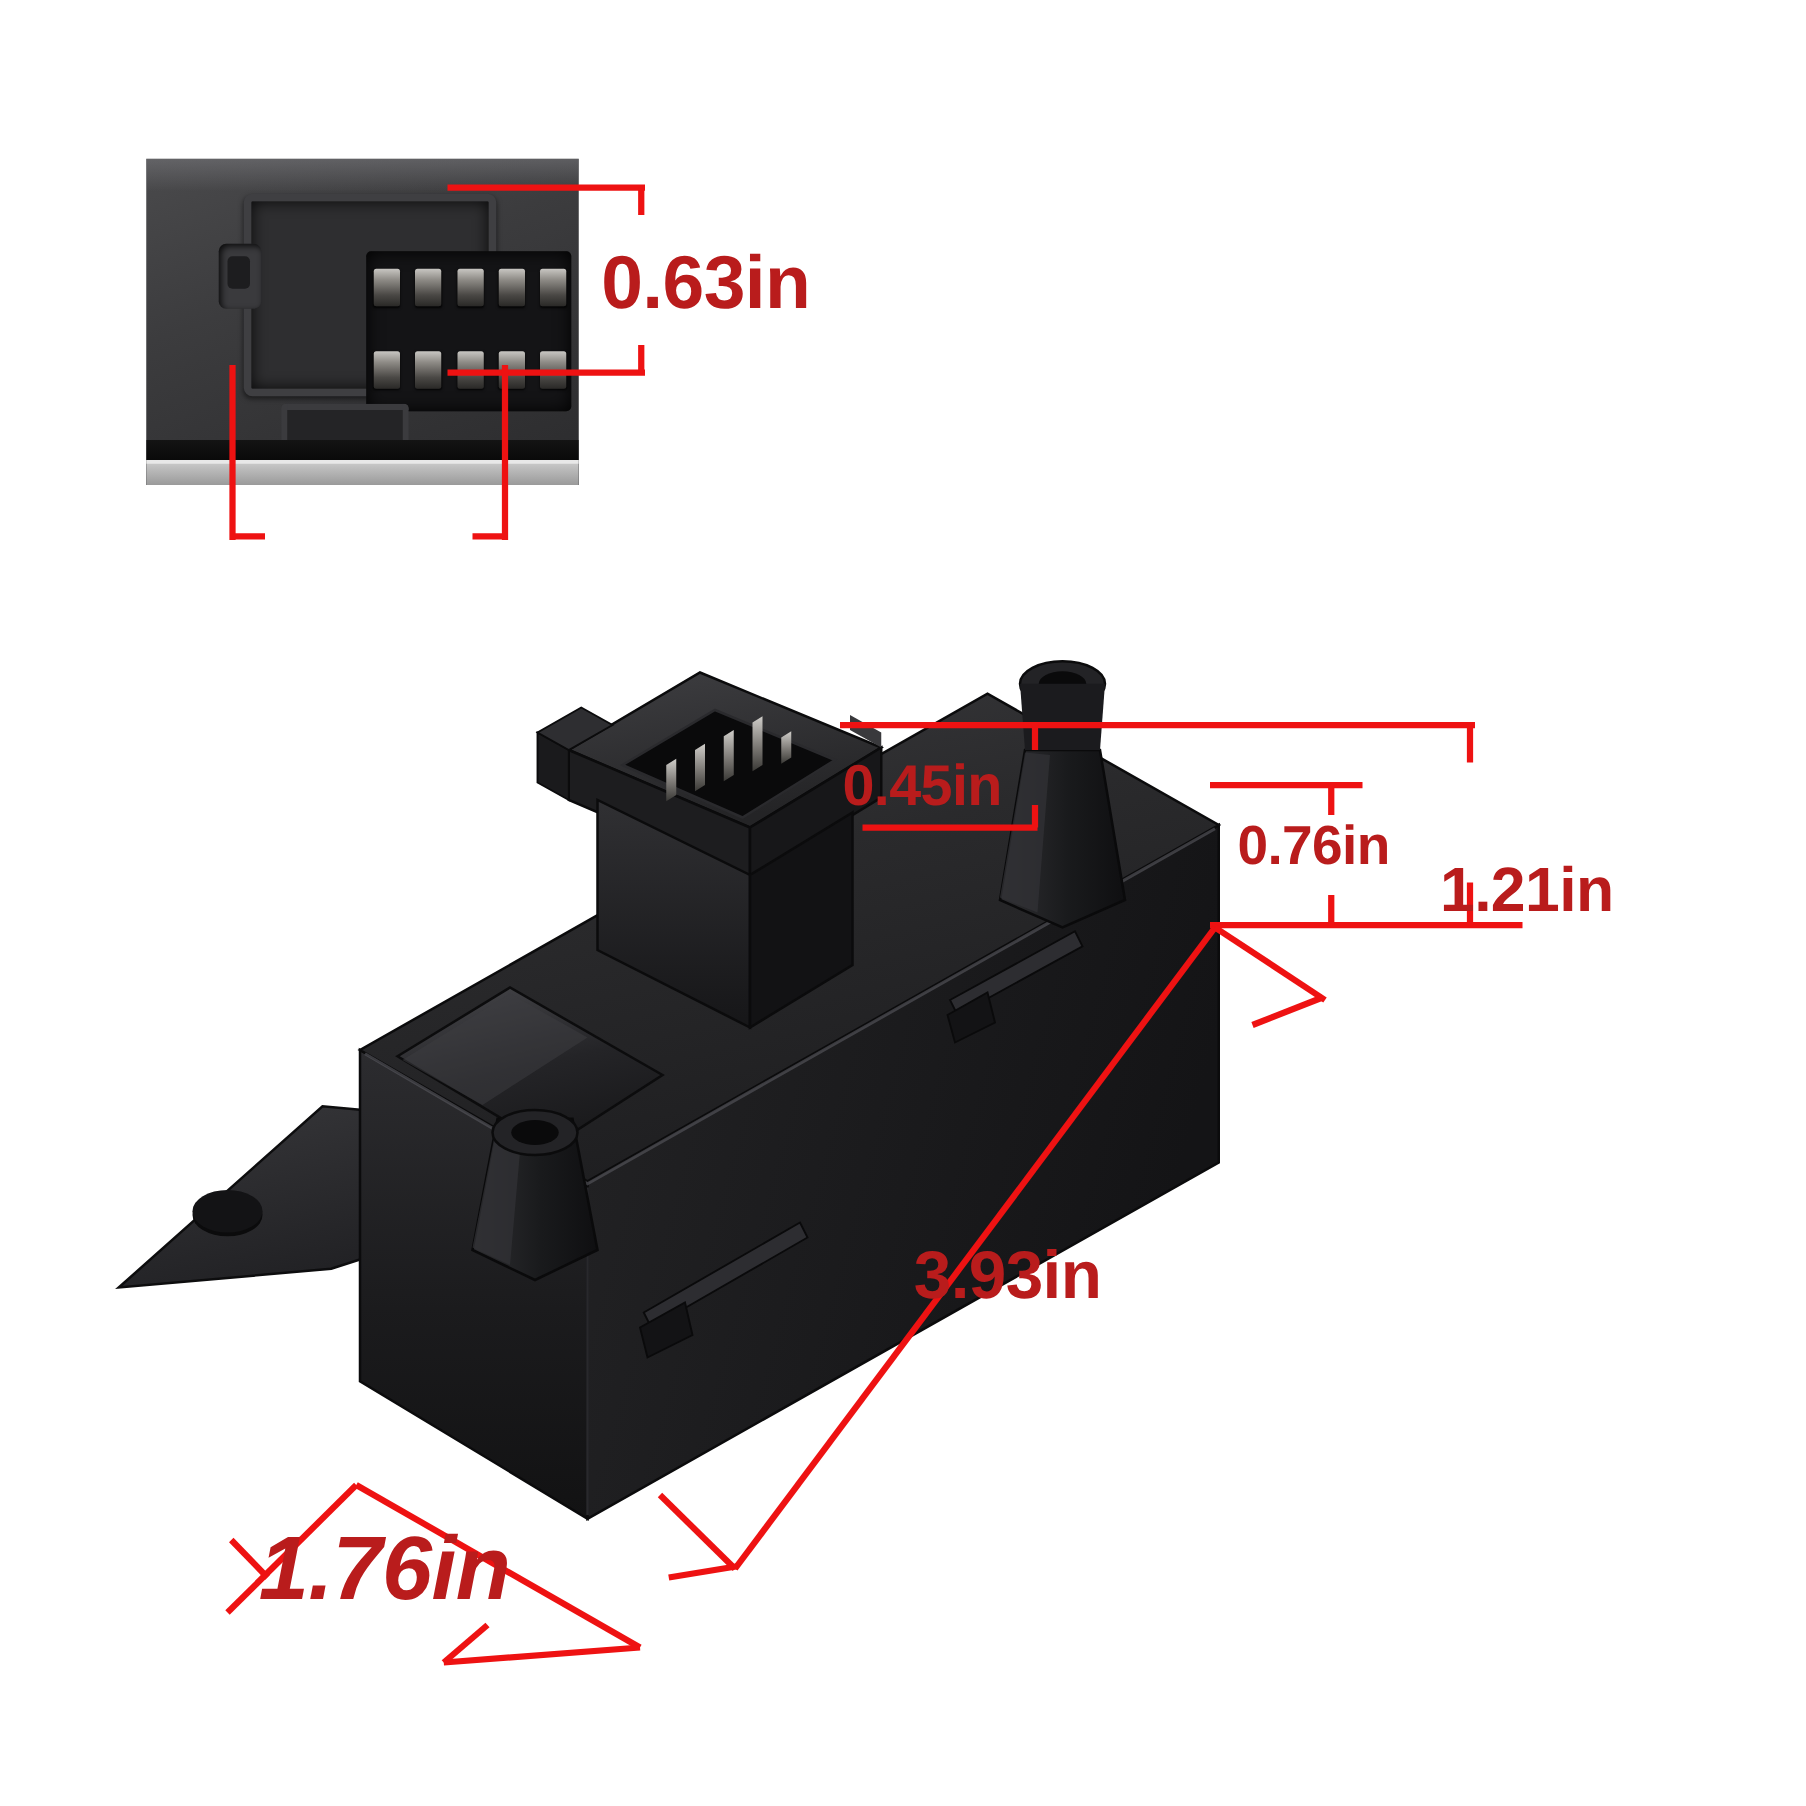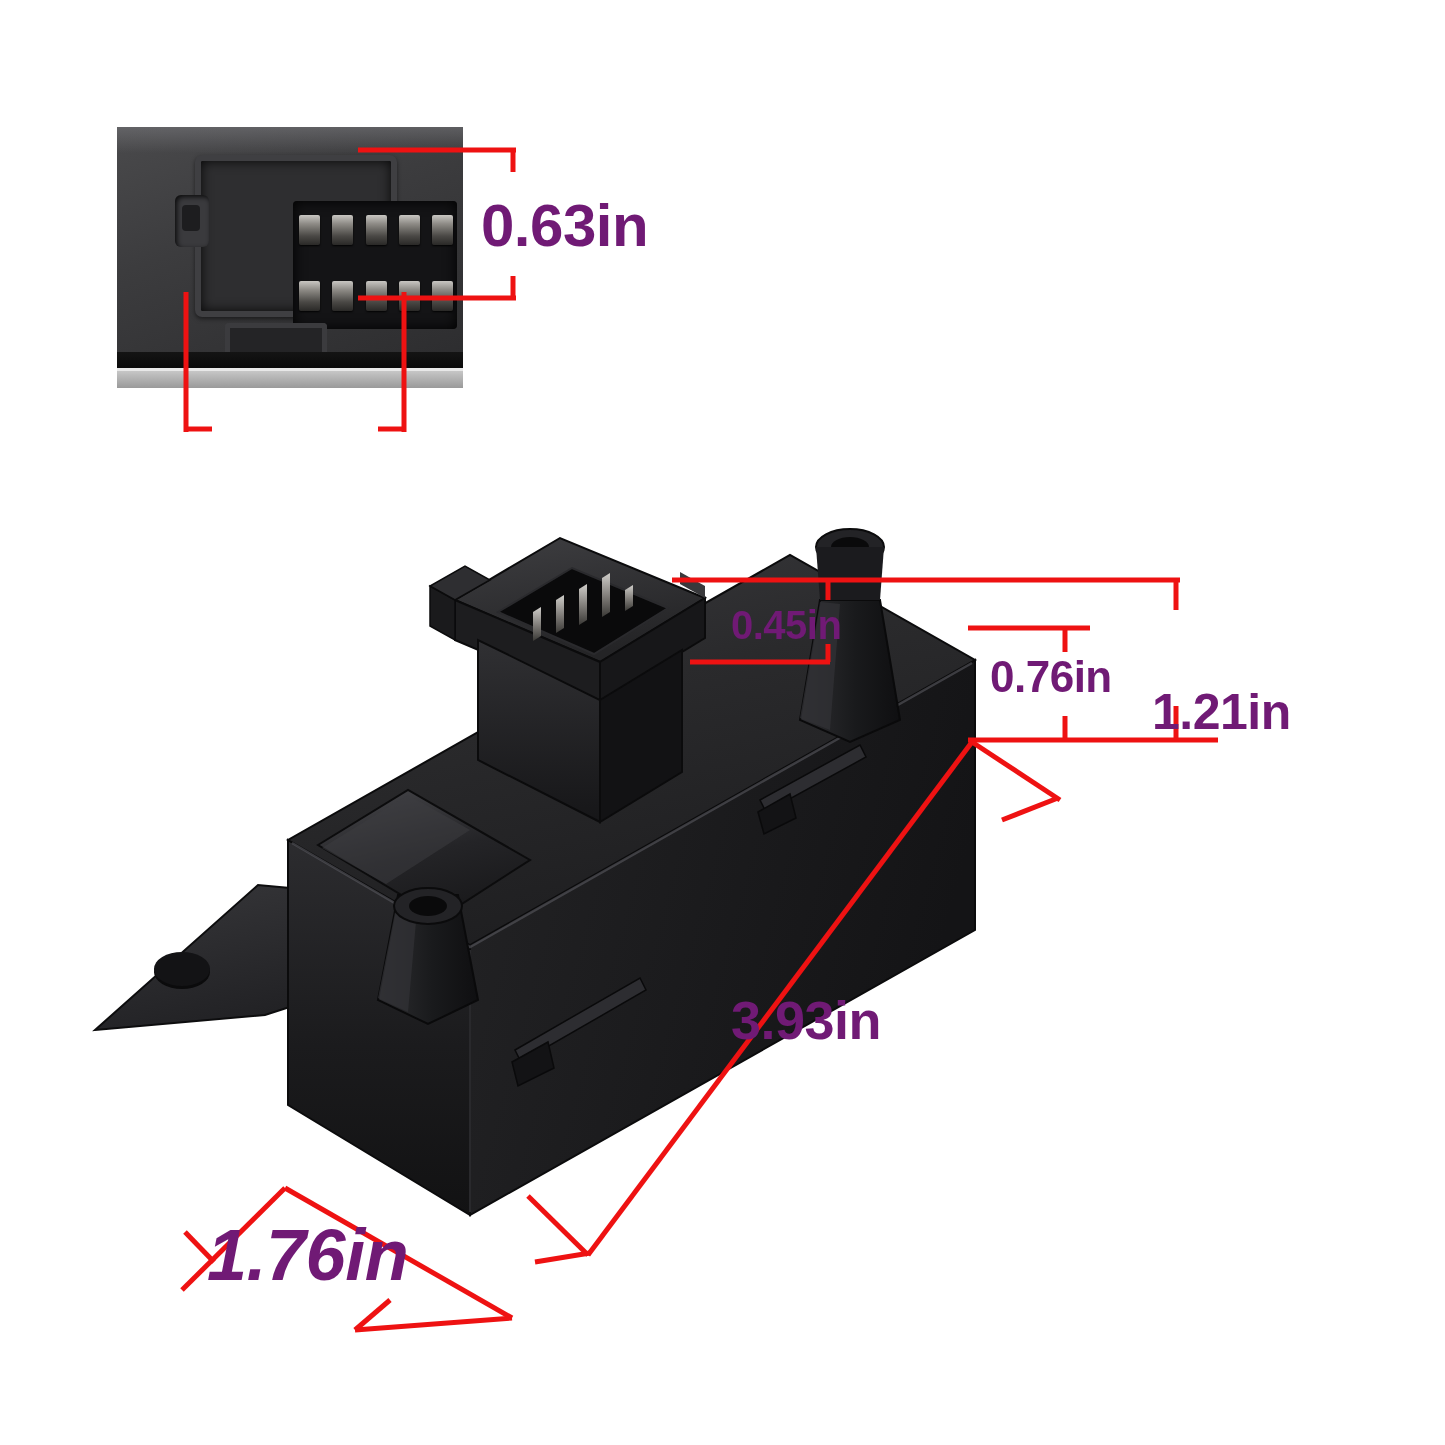--- a/index.html
+++ b/index.html
@@ -15,21 +15,21 @@
     position: relative;
     width: 1445px;
     height: 1445px;
     background: #ffffff;
     overflow: hidden;
   }
 
   
   .dim-label {
     position: absolute;
-    color: #701a75;
+    color: #b91c1c;
     font-family: "Liberation Sans", sans-serif;
     font-weight: bold;
     letter-spacing: -0.5px;
     white-space: nowrap;
     line-height: 1;
     user-select: none;
   }
 
   
   .overlay {
@@ -355,21 +355,21 @@
         <line x1="185" y1="1232" x2="214" y2="1262"></line>
         <line x1="355" y1="1330" x2="390" y2="1300"></line>
         <line x1="355" y1="1330" x2="512" y2="1318"></line>
       </g>
     </g>
   </svg>
 
   <div class="dim-label" style="left:481px; top:196px; font-size:60px;">0.63in</div>
 
 
-  <div class="dim-label" style="left:731px; top:605px; font-size:40px;">0.45in</div>
+  <div class="dim-label" style="left:674px; top:605px; font-size:46px;">0.45in</div>
 
   <div class="dim-label" style="left:990px; top:655px; font-size:44px;">0.76in</div>
 
   <div class="dim-label" style="left:1152px; top:640px; font-size:50px;margin-top:47px;">1.21in</div>
 
   <div class="dim-label" style="left:731px; top:993px; font-size:54px;">3.93in</div>
 
   <div class="dim-label" style="left:207px; top:1219px; font-size:72px;font-style:italic;">1.76in</div>
 
 </div>

